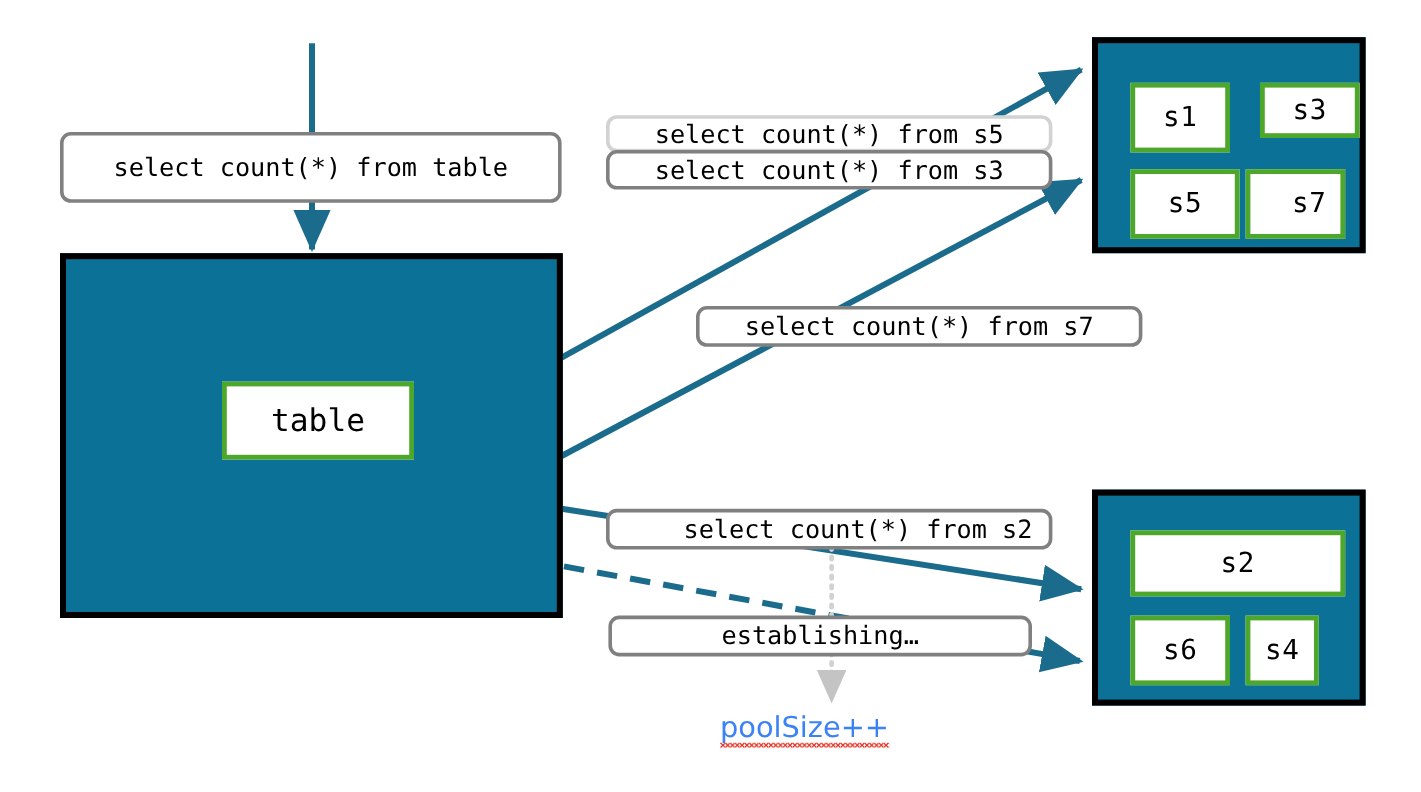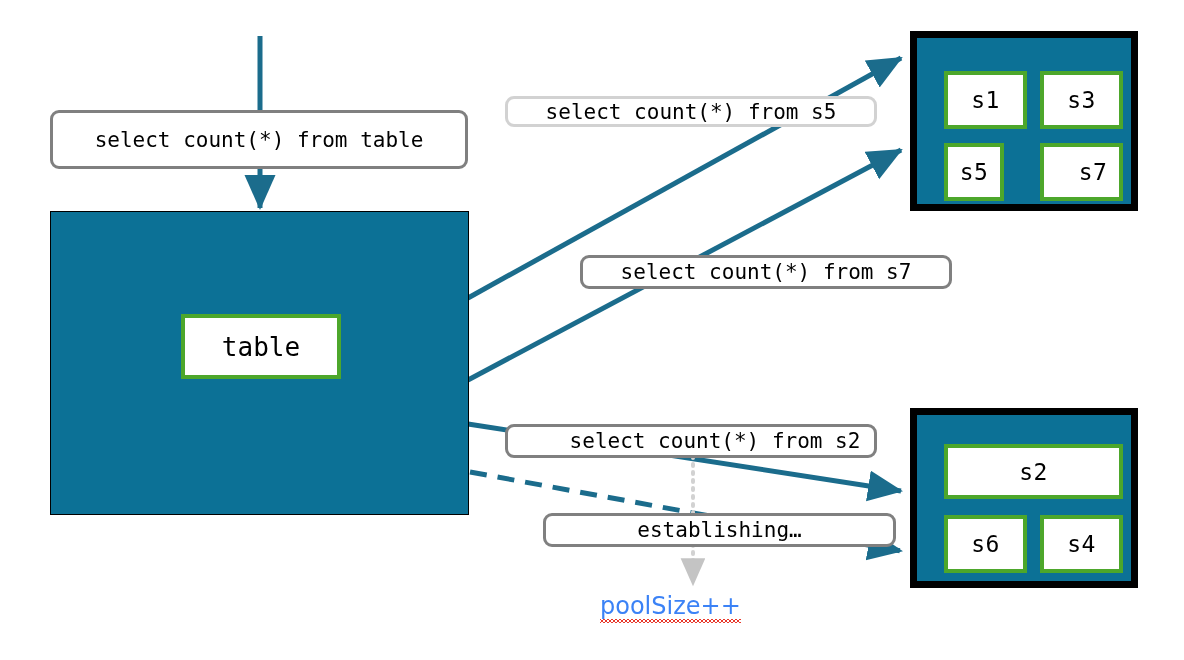--- a/index.html
+++ b/index.html
@@ -23,21 +23,21 @@
     top: 0;
     width: 1184px;
     height: 660px;
     pointer-events: none;
   }
 
   
   .pool {
     position: absolute;
     background: #0c7196;
-    border: 7px solid #000000;
+    border: 5px solid #000000;
     box-sizing: border-box;
   }
   .pool-inner {
     position: absolute;
     background: #ffffff;
     border: 4px solid #4da72b;
     box-sizing: border-box;
     display: flex;
     align-items: center;
     justify-content: center;
@@ -48,21 +48,21 @@
   }
 
   
   #table-box {
     position: absolute;
     left: 50px;
     top: 211px;
     width: 419px;
     height: 304px;
     background: #0c7196;
-    border: 1px solid #000000;
+    border: 5px solid #000000;
     box-sizing: border-box;
   }
   #table-node {
     position: absolute;
     left: 130px;
     top: 102px;
     width: 160px;
     height: 65px;
     background: #ffffff;
     border: 4px solid #4da72b;
@@ -154,37 +154,38 @@
   </svg>
 
   <div class="qlabel" id="q-table" style="left:50px; top:110px; width:418px; height:59px;">select count(*) from table</div>
 
   <div id="table-box">
     <div id="table-node">table</div>
   </div>
 
   <div class="qlabel light" id="q-s5" style="left:505px; top:96px; width:372px; height:31px;">select count(*) from s5</div>
 
+  <div class="qlabel" id="q-s3" style="left:505px; top:125px; width:372px; height:33px;">select count(*) from s3</div>
 
   <div class="qlabel" id="q-s7" style="left:580px; top:255px; width:372px; height:34px;">select count(*) from s7</div>
 
   <div class="qlabel" id="q-s2" style="left:505px; top:424px; width:372px; height:34px;padding-left:48px;">select count(*) from s2</div>
 
-  <div class="qlabel" id="q-establishing" style="left:507px; top:513px; width:353px; height:34px;margin-left:36px;">establishing…</div>
+  <div class="qlabel" id="q-establishing" style="left:507px; top:513px; width:353px; height:34px;">establishing…</div>
 
   <div class="pool" id="pool-top" style="left:910px; top:31px; width:228px; height:180px;">
     <div class="pool-inner" style="left:27px; top:33px; width:83px; height:58px;">s1</div>
-    <div class="pool-inner" style="left:123px; top:33px; width:83px; height:58px;">s3</div>
-    <div class="pool-inner" style="left:27px; top:105px; width:60px; height:58px;">s5</div>
+    <div class="pool-inner" style="left:135px; top:33px; width:83px; height:46px;">s3</div>
+    <div class="pool-inner" style="left:27px; top:105px; width:91px; height:58px;">s5</div>
     <div class="pool-inner" style="left:123px; top:105px; width:83px; height:58px;padding-left:23px;">s7</div>
   </div>
 
   <div class="pool" id="pool-bottom" style="left:910px; top:408px; width:228px; height:180px;">
     <div class="pool-inner" style="left:27px; top:29px; width:179px; height:55px;text-align:right;">s2</div>
     <div class="pool-inner" style="left:27px; top:100px; width:83px; height:58px;">s6</div>
-    <div class="pool-inner" style="left:123px; top:100px; width:83px; height:58px;">s4</div>
+    <div class="pool-inner" style="left:123px; top:100px; width:61px; height:58px;">s4</div>
   </div>
 
   <div id="poolsize">
     <span class="squiggle">poolSize++</span>
   </div>
 
 </div>
 
 </body></html>

